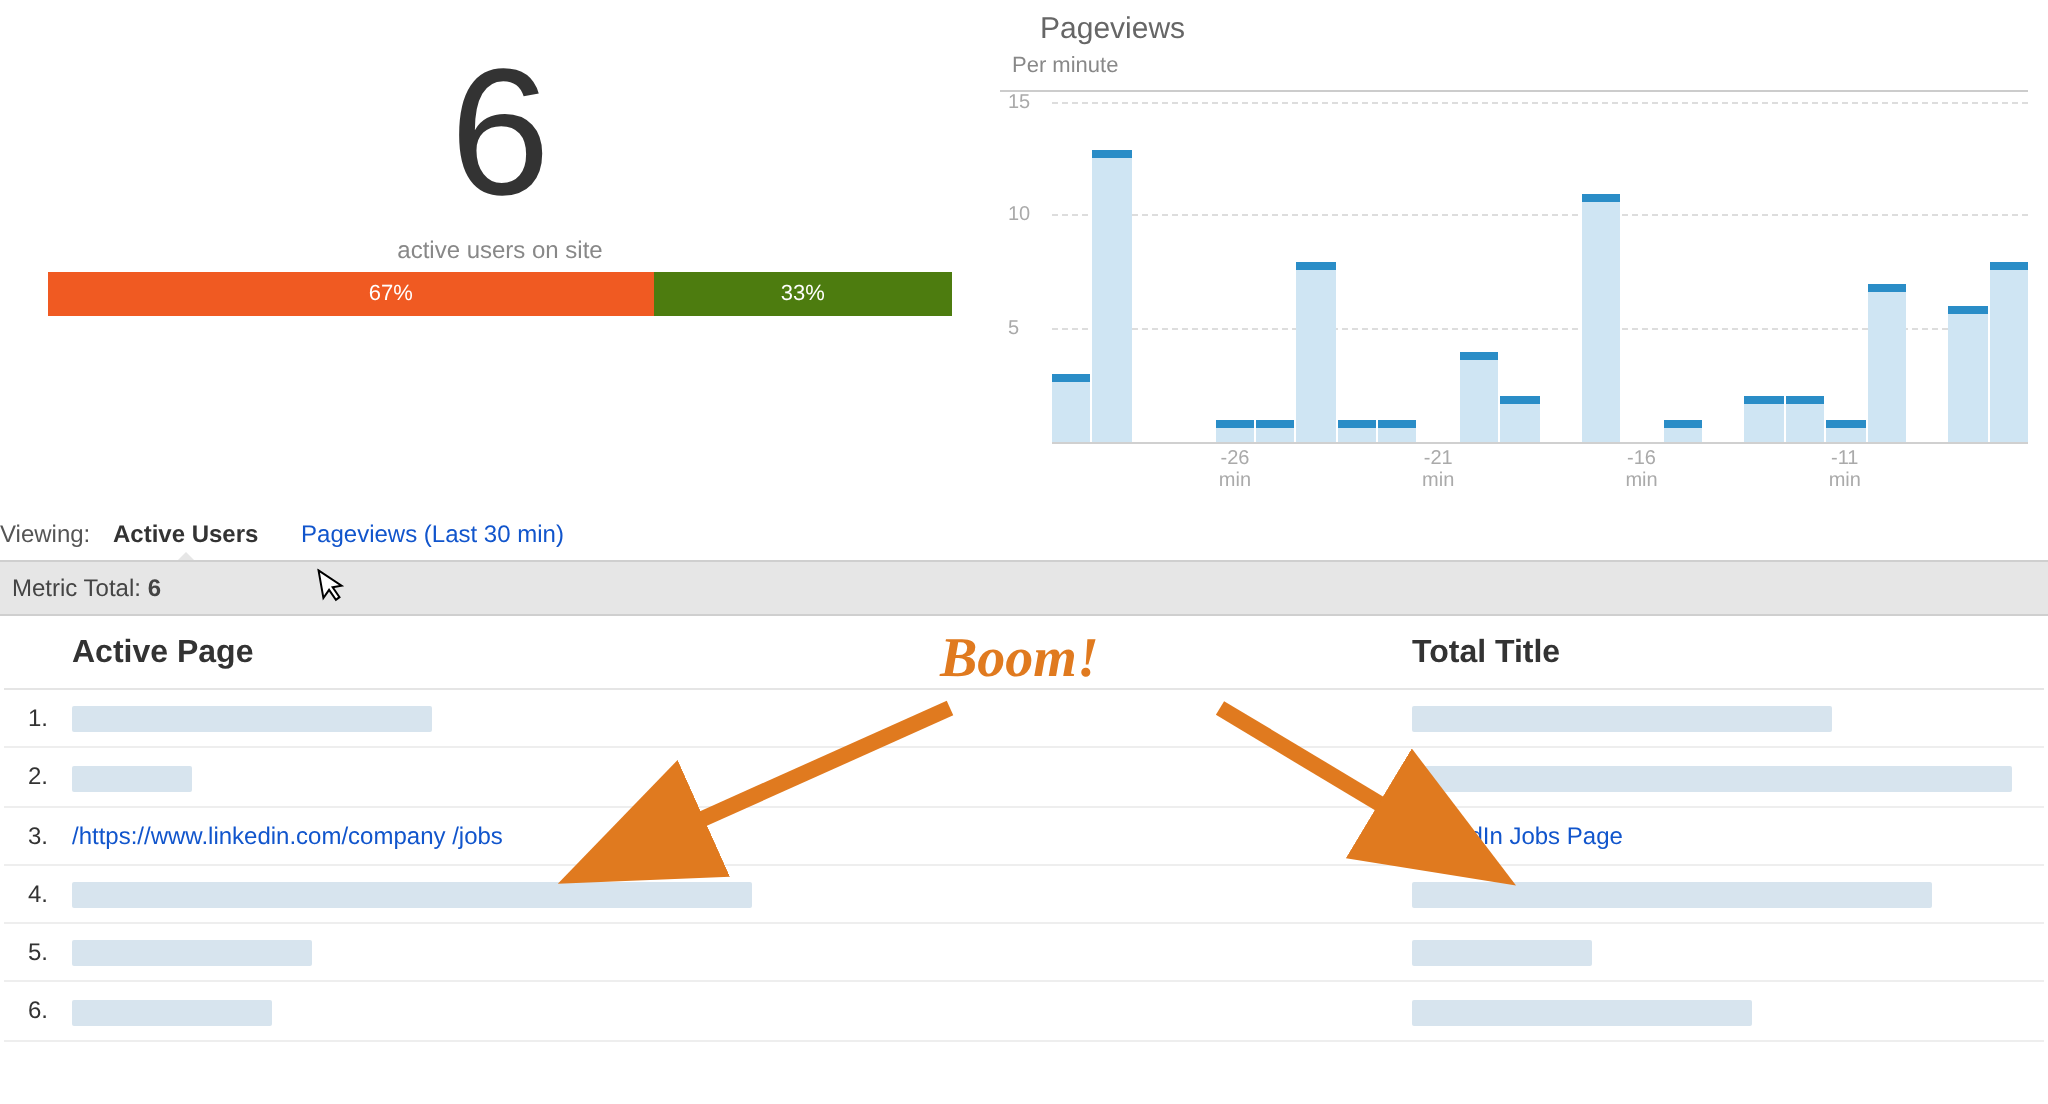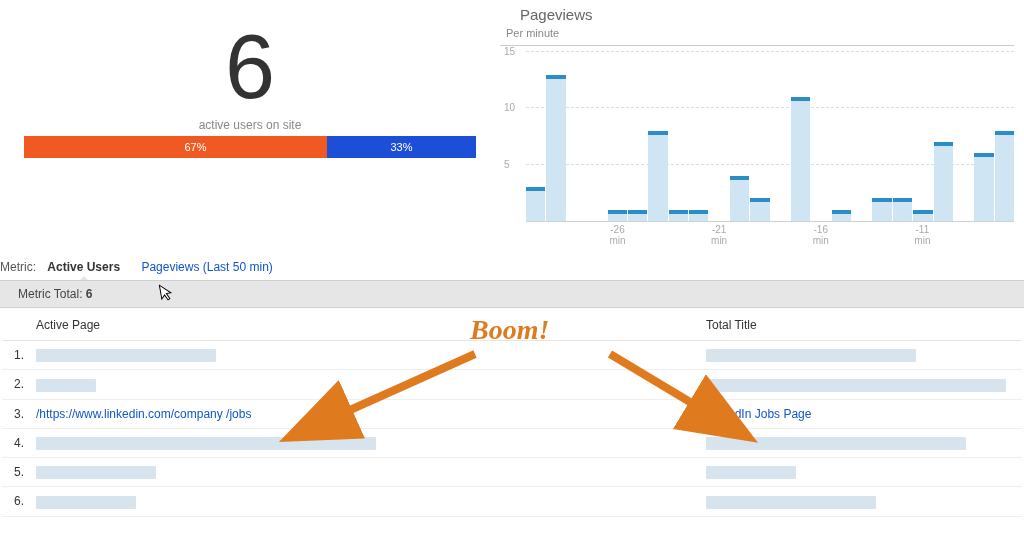--- a/index.html
+++ b/index.html
@@ -69,21 +69,21 @@
     margin-right: 4px;
   }
   .bar-seg {
     color: #fff;
     font-size: 11px;
     display: flex;
     align-items: center;
     justify-content: center;
   }
   .bar-desktop { background:#f05a22;padding-left:40px; }
-  .bar-mobile  { background:#1d4ed8; }
+  .bar-mobile  { background:#4d7c0f; }
 
   .pv-title {
     font-size: 15px;
     font-weight: 400;
     color: #666;
     margin-top: 6px;
     margin-left: 20px;
   }
   .pv-sub {
     font-size: 11px;
@@ -156,43 +156,43 @@
     border-left:6px solid transparent;
     border-right:6px solid transparent;
     border-bottom:6px solid #e6e6e6;
   }
   .view-tabs .vt-link { color:#1155cc; cursor:pointer; }
 
   .metric-bar {
     background:#e6e6e6;
     border-top:1px solid #cfcfcf;
     border-bottom:1px solid #cfcfcf;
-    padding: 6px 18px;
+    padding: 6px 6px;
     font-size: 12px;
     color:#444;
     position: relative;
   }
   .cursor-icon{
     position:absolute;
     left:160px; top:2px;
     font-size:16px;
     color:#333;
     transform: rotate(-10deg);
   }
 
   .table-wrap { padding: 0 2px; }
   table.pages {
     width:100%;
     border-collapse: collapse;
     table-layout: fixed;
   }
   table.pages th {
     text-align:left;
-    font-size:12px;
-    font-weight:normal;
+    font-size:16px;
+    font-weight:bold;
     color:#333;
     padding:10px 8px 8px 8px;
     border-bottom:1px solid #e5e5e5;
   }
   table.pages td {
     padding: 7px 8px;
     border-bottom:1px solid #eee;
     font-size:12px;
     color:#1155cc;
     vertical-align: middle;
@@ -310,23 +310,23 @@
           <div class="xlabel" style="flex: 1 1 0px;"></div>
           <div class="xlabel" style="flex: 1 1 0px;"></div>
           <div class="xlabel" style="flex: 1 1 0px;"></div>
           <div class="xlabel" style="flex: 1 1 0px;"></div>
         </div>
     </div>
   </div>
 </div>
 
 <div class="view-tabs">
-  <span class="vt-label">Metric:</span>
+  <span class="vt-label">Viewing:</span>
   <span class="vt-active">Active Users</span>
-  <span class="vt-link">Pageviews (Last 50 min)</span>
+  <span class="vt-link">Pageviews (Last 30 min)</span>
 </div>
 
 <div class="metric-bar">
   <span>Metric Total:</span>
   <b>6</b>
   <span class="cursor-icon">
     <svg width="14" height="18" viewBox="0 0 14 18">
         <path d="M1 1 L1 15 L4.5 11.5 L7 17 L9 16 L6.5 10.5 L11 10.5 Z" fill="#fff" stroke="#000" stroke-width="1"></path>
       </svg>
   </span>

